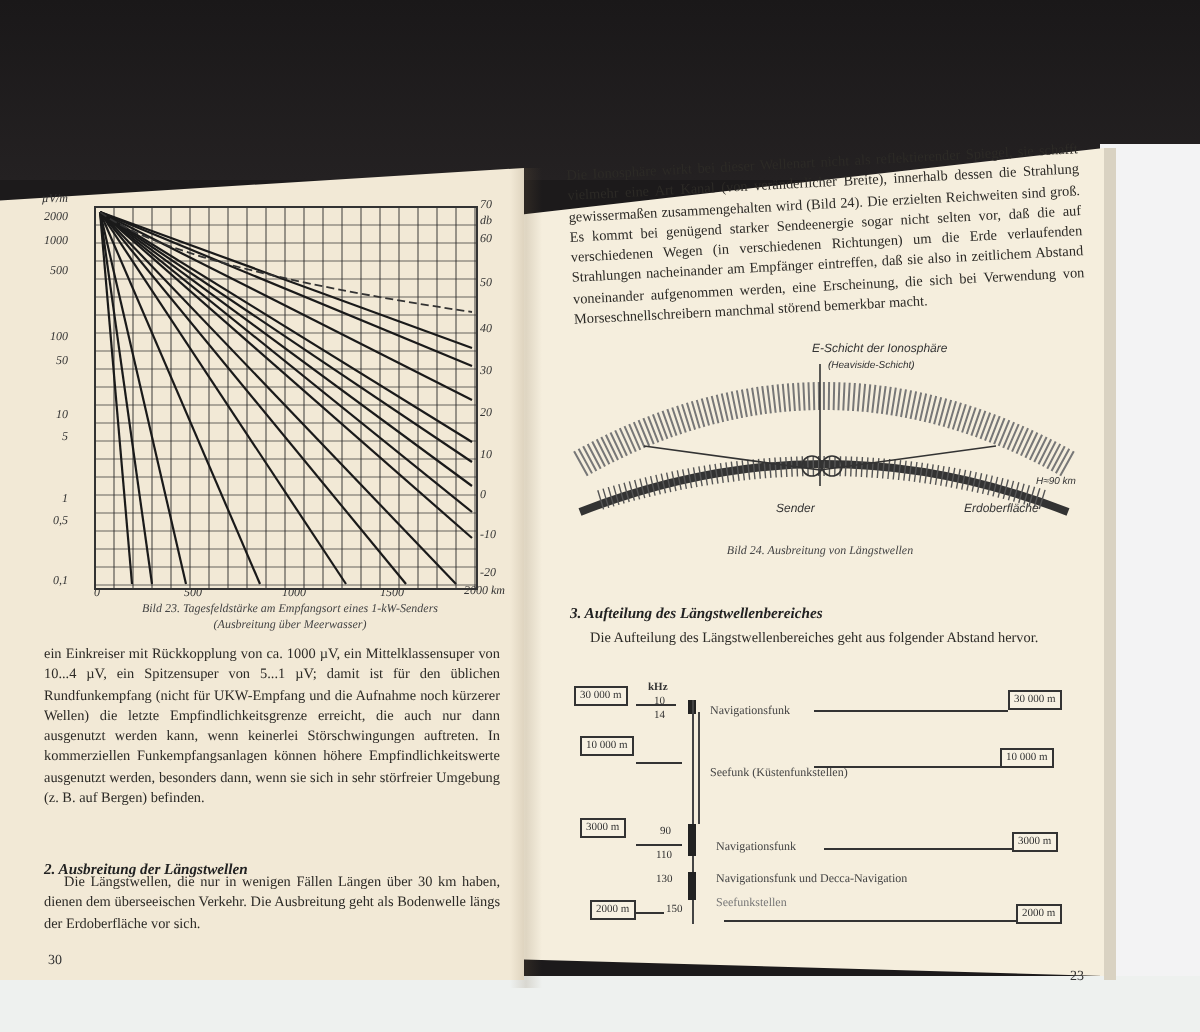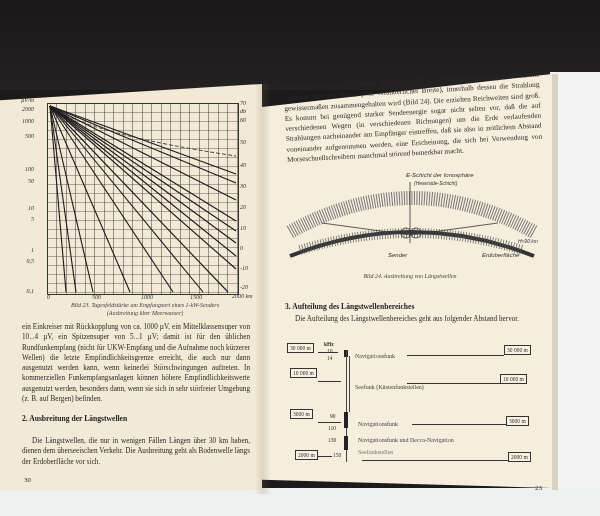--- a/index.html
+++ b/index.html
@@ -18,21 +18,21 @@
   
   .chart{position:absolute;left:44px;top:28px;width:190px;height:186px;border:1px solid #333;background:
      repeating-linear-gradient(90deg,transparent 0 8.5px,rgba(40,40,40,.45) 8.5px 9.5px),
      repeating-linear-gradient(180deg,transparent 0 8px,rgba(40,40,40,.35) 8px 9px);}
   .chart svg{position:absolute;left:0;top:0;}
   .ylab{position:absolute;font-size:6px;color:#333;font-style:italic;text-align:right;width:20px;}
   .ylab-r{position:absolute;font-size:6px;color:#333;font-style:italic;}
   .xlab{position:absolute;font-size:6px;color:#333;font-style:italic;}
   .caption{position:absolute;font-size:6px;color:#444;font-style:italic;text-align:center;}
   .body-text{position:absolute;font-size:7.2px;line-height:10.3px;color:#2c2a26;text-align:justify;}
-  .heading{position:absolute;font-size:7.6px;font-weight:bold;color:#222;}
+  .heading{position:absolute;font-size:7.6px;font-weight:bold;color:#222;font-style:italic;}
   .page-num{position:absolute;font-size:7px;color:#333;}
   
   .iono{position:absolute;left:282px;top:168px;width:260px;height:100px;}
   .iono-label{position:absolute;font-size:6px;font-style:italic;color:#333;font-family:"Liberation Sans",sans-serif;}
   
   .box{position:absolute;border:1px solid #333;font-size:5.5px;padding:1px 2px;color:#333;background:#f7f1e2;white-space:nowrap;}
   .freq{position:absolute;font-size:5.5px;color:#333;}
   .band{position:absolute;font-size:6px;color:#444;white-space:nowrap;}
   .arrow{position:absolute;height:1px;background:#333;}
   .vbar{position:absolute;width:4px;background:#222;}
@@ -104,21 +104,21 @@
   <div class="xlab" style="left:92px;top:294px;">500</div>
   <div class="xlab" style="left:141px;top:294px;">1000</div>
   <div class="xlab" style="left:190px;top:294px;">1500</div>
   <div class="xlab" style="left:232px;top:293px;">2000 km</div>
 
   <div class="caption" style="left:40px;top:302px;width:210px;">Bild 23. Tagesfeldstärke am Empfangsort eines 1-kW-Senders</div>
   <div class="caption" style="left:40px;top:310px;width:210px;">(Ausbreitung über Meerwasser)</div>
 </div>
 
 <div class="body-text" style="left:22px;top:322px;width:228px;">ein Einkreiser mit Rückkopplung von ca. 1000 µV, ein Mittelklassensuper von 10...4 µV, ein Spitzensuper von 5...1 µV; damit ist für den üblichen Rundfunkempfang (nicht für UKW-Empfang und die Aufnahme noch kürzerer Wellen) die letzte Empfindlichkeitsgrenze erreicht, die auch nur dann ausgenutzt werden kann, wenn keinerlei Störschwingungen auftreten. In kommerziellen Funkempfangsanlagen können höhere Empfindlichkeitswerte ausgenutzt werden, besonders dann, wenn sie sich in sehr störfreier Umgebung (z. B. auf Bergen) befinden.</div>
-<div class="heading" style="left:22px;top:414px;">2. Ausbreitung der Längstwellen</div>
+<div class="heading" style="left:22px;top:430px;">2. Ausbreitung der Längstwellen</div>
 <div class="body-text" style="left:22px;top:436px;width:228px;text-indent:10px;">Die Längstwellen, die nur in wenigen Fällen Längen über 30 km haben, dienen dem überseeischen Verkehr. Die Ausbreitung geht als Bodenwelle längs der Erdoberfläche vor sich.</div>
 <div class="page-num" style="left:24px;top:476px;">30</div>
 
 <div class="body-text" style="left:283px;top:83px;width:256px;transform:rotate(-3deg);transform-origin:left top;">Die Ionosphäre wirkt bei dieser Wellenart nicht als reflektierender Spiegel, sie schafft vielmehr eine Art Kanal (von veränderlicher Breite), innerhalb dessen die Strahlung gewissermaßen zusammengehalten wird (Bild 24). Die erzielten Reichweiten sind groß. Es kommt bei genügend starker Sendeenergie sogar nicht selten vor, daß die auf verschiedenen Wegen (in verschiedenen Richtungen) um die Erde verlaufenden Strahlungen nacheinander am Empfänger eintreffen, daß sie also in zeitlichem Abstand voneinander aufgenommen werden, eine Erscheinung, die sich bei Verwendung von Morseschnellschreibern manchmal störend bemerkbar macht.</div>
 
 <div class="iono">
   <svg width="260" height="100" viewBox="0 0 260 100">
     <path d="M8,64 Q130,-4 252,64" stroke="#777" stroke-width="14" fill="none" stroke-dasharray="1,1.5"></path>
     <path d="M8,88 Q130,40 252,88" stroke="#333" stroke-width="4" fill="none"></path>
     <path d="M18,82 Q130,48 240,82" stroke="#555" stroke-width="10" fill="none" stroke-dasharray="0.7,2"></path>

